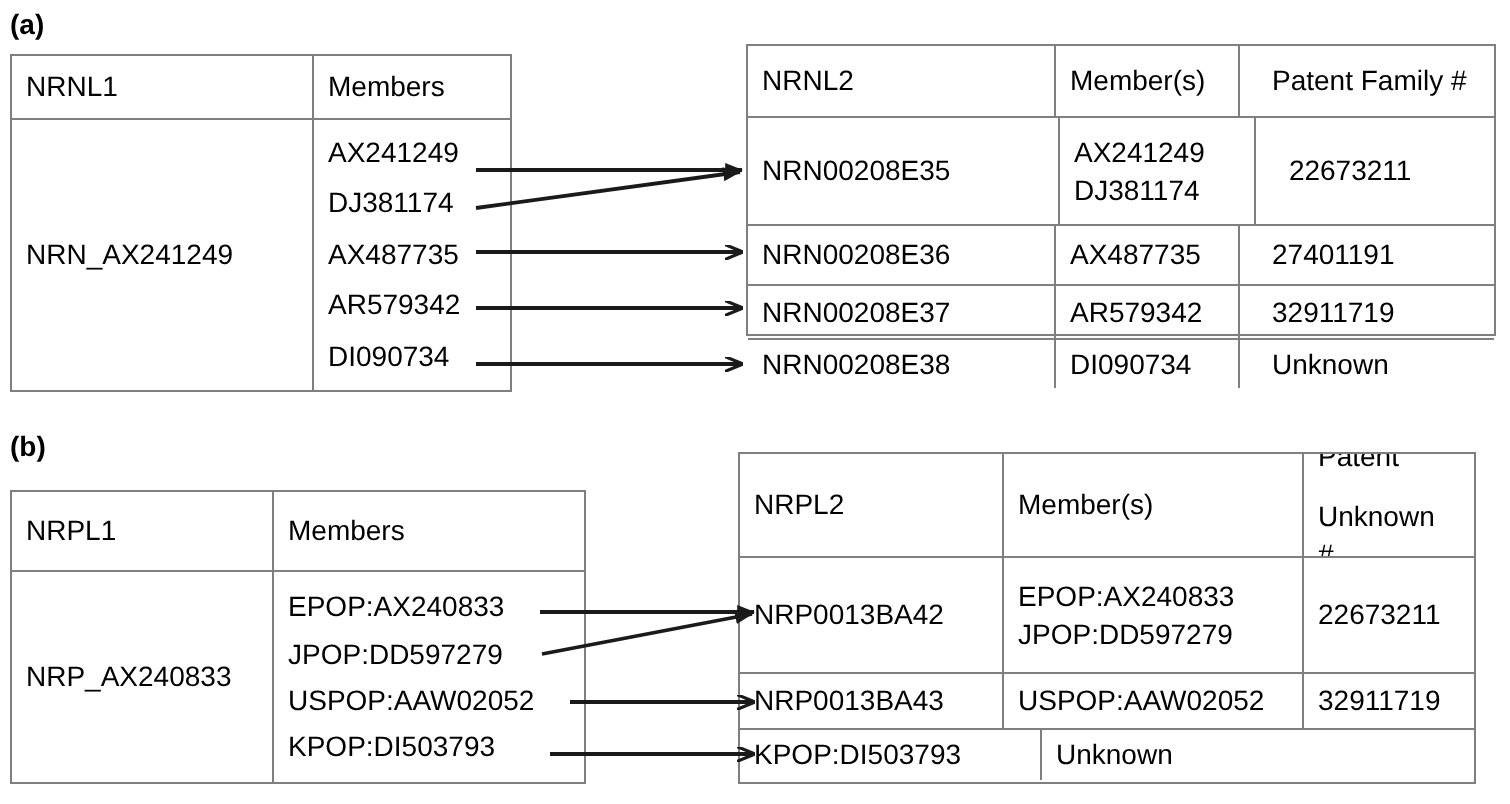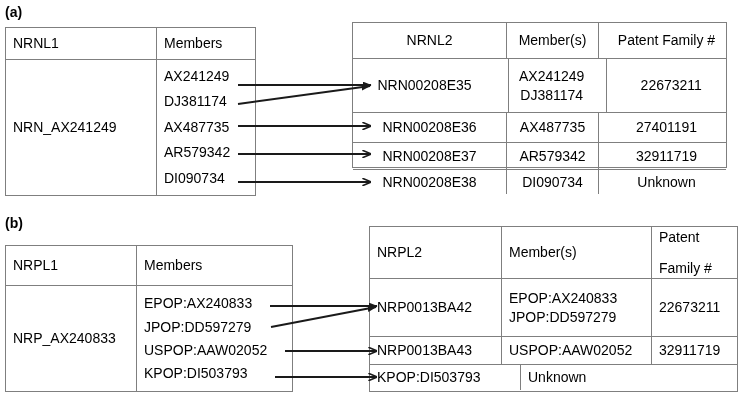--- a/index.html
+++ b/index.html
@@ -60,21 +60,21 @@
   #tbl-a-left .r-body { height: 135.5px; }
   #tbl-a-left .c1 { width: 150px; }
   #tbl-a-left .c2 { width: 99px; }
   #tbl-a-left .members {
     justify-content: center;
     padding-top: 0;
   }
   #tbl-a-left .members .line { padding: 3.3px 0; }
 
   
-  #tbl-a-right { left: 352px; top: 22px; width: 375px; height: 146px; text-align: center; }
+  #tbl-a-right { left: 373px; top: 22px; width: 375px; height: 146px; }
   #tbl-a-right .r-head { height: 35px; }
   #tbl-a-right .r1 { height: 54px; gap: 12px; }
   #tbl-a-right .r2 { height: 30px; }
   #tbl-a-right .r3 { height: 27px; }
   #tbl-a-right .r4 { height: 25px; }
   #tbl-a-right .c1 { width: 153px; }
   #tbl-a-right .c2 { width: 92px; }
   #tbl-a-right .c3 { width: 127px; padding-left: 16px; }
 
   
@@ -175,21 +175,21 @@
     </div>
   </div>
 </div>
 
 <div class="tbl" id="tbl-b-right">
   <div class="row r-head">
     <div class="cell c1">NRPL2</div>
     <div class="cell c2">Member(s)</div>
     <div class="cell c3 multi hdr-wrap">
       <span class="line">Patent</span>
-      <span class="line">Family #</span>
+      <span class="line">Unknown #</span>
     </div>
   </div>
   <div class="row r1">
     <div class="cell c1">NRP0013BA42</div>
     <div class="cell c2 multi">
       <span class="line">EPOP:AX240833</span>
       <span class="line">JPOP:DD597279</span>
     </div>
     <div class="cell c3">22673211</div>
   </div>

